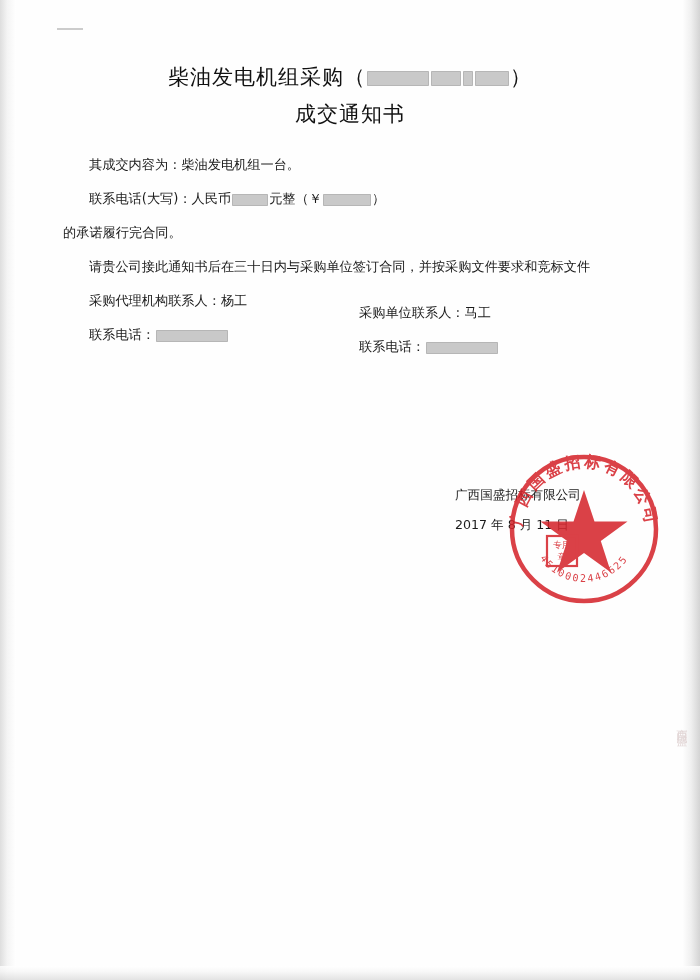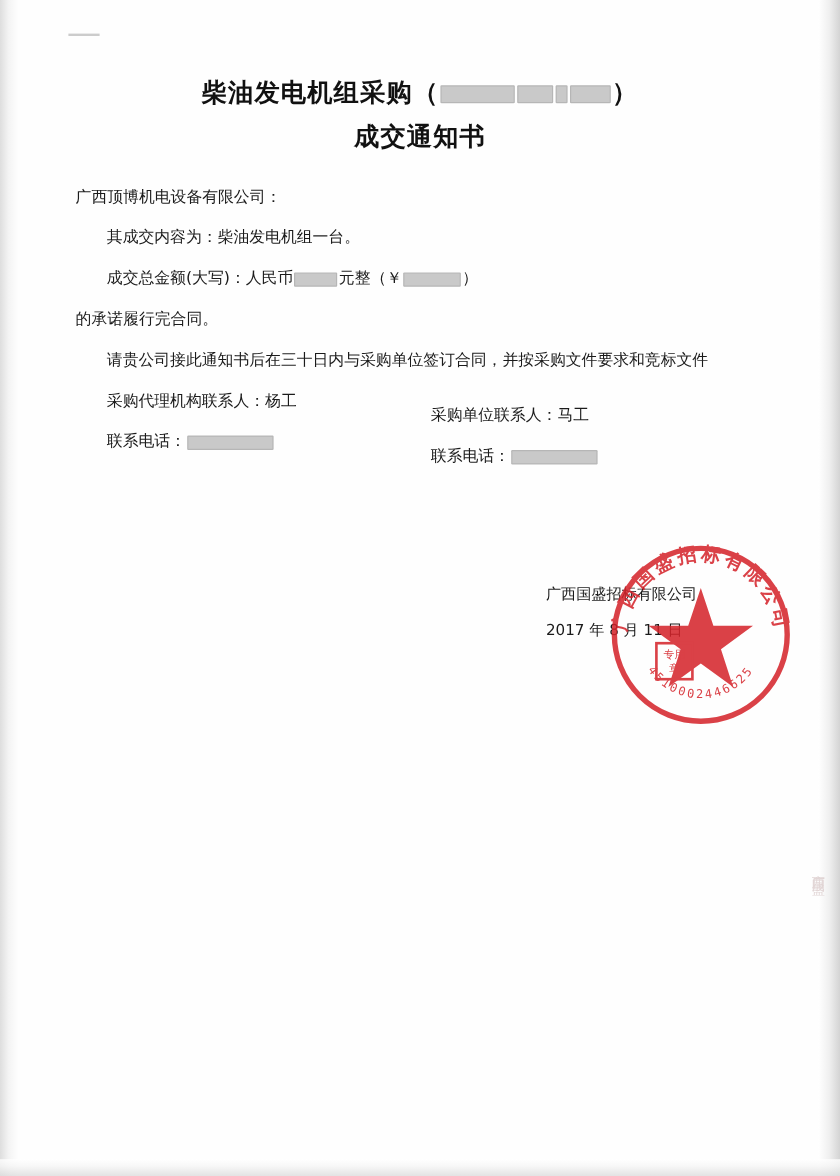--- a/index.html
+++ b/index.html
@@ -57,21 +57,21 @@
   .title-block {
     position: absolute;
     left: 0;
     top: 60px;
     width: 700px;
     text-align: center;
   }
   .title-line {
     font-family: "DejaVu Sans", "Liberation Sans", sans-serif;
     font-size: 21px;
-    font-weight: bold;
+    font-weight: normal;
     letter-spacing: 1px;
     line-height: 34px;
     color: #111;
     white-space: nowrap;
   }
   .title-line-2 {
     margin-top: 3px;
   }
   .redact {
     display: inline-block;
@@ -185,27 +185,26 @@
 
   <div class="title-block">
     <div class="title-line">
       <span>柴油发电机组采购（</span><span class="redact seg title-redact" style="width:62px"></span><span class="redact seg title-redact" style="width:30px"></span><span class="redact seg title-redact" style="width:10px"></span><span class="redact seg title-redact" style="width:34px"></span><span>）</span>
     </div>
     <div class="title-line title-line-2">成交通知书</div>
   </div>
 
   <div class="body-block">
 
-    <p class="p">广西顶博机电设备有限公司：</p>
 
 
     <p class="p indent">其成交内容为：柴油发电机组一台。</p>
 
     <p class="p indent">
-      <span>成交总金额(大写)：人民币</span><span class="redact seg inline-redact" style="width:36px"></span><span>元整（￥</span><span class="redact seg inline-redact" style="width:48px"></span><span>）</span>
+      <span>联系电话(大写)：人民币</span><span class="redact seg inline-redact" style="width:36px"></span><span>元整（￥</span><span class="redact seg inline-redact" style="width:48px"></span><span>）</span>
     </p>
 
     <p class="p">的承诺履行完合同。</p>
     <p class="p indent">请贵公司接此通知书后在三十日内与采购单位签订合同，并按采购文件要求和竞标文件</p>
 
 
     <div class="contact-row">
       <span class="contact-left">
         <span>采购代理机构联系人：</span><span>杨工</span>
       </span>

